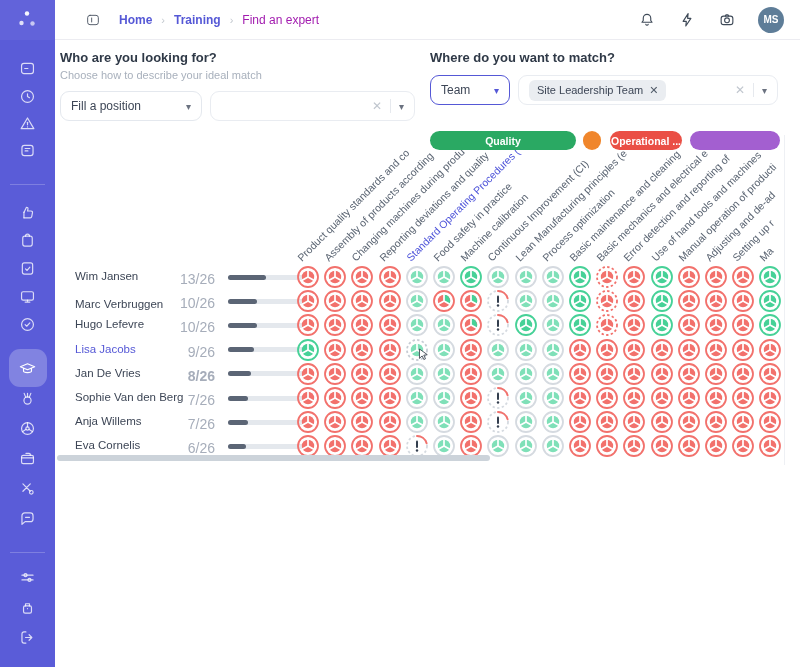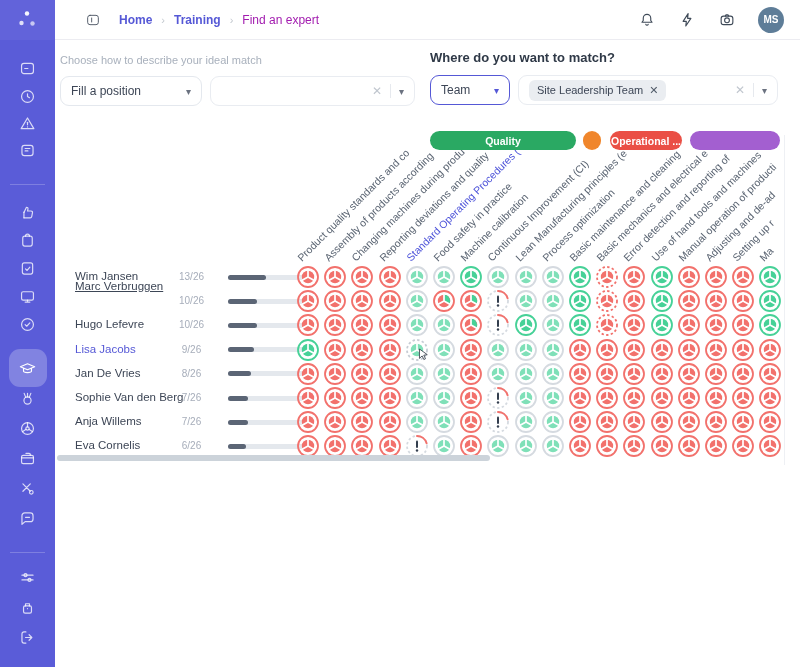--- a/index.html
+++ b/index.html
@@ -58,21 +58,21 @@
   .cat-pill { position:absolute; top:0; height:19px; border-radius:10px; color:#fff;
               font-size:10.5px; font-weight:700; display:flex; align-items:center; justify-content:center;
               cursor:pointer; white-space:nowrap; overflow:hidden; }
   .headers-clip { position:absolute; left:0; top:150px; width:800px; height:116px; overflow:hidden; }
   .col-header { position:absolute; height:13px; font-size:10.5px; color:#5a6472; white-space:nowrap;
                 transform-origin:0 100%; transform:rotate(-45deg); cursor:pointer; }
   .col-header.hl { color:#4c52d9; }
   .grid-layer { position:absolute; left:0; top:0; width:800px; height:667px; }
   .person-name { position:absolute; left:75px; font-size:11.5px; color:#3d4656; white-space:nowrap; cursor:pointer; }
   .person-name.hl { color:#5558d6; }
-  .person-score { position:absolute; left:168px; width:47px; text-align:center; font-size:10px; color:#a6adba; }
+  .person-score { position:absolute; left:168px; width:47px; text-align:right; font-size:14px; color:#a6adba; }
   .pbar { position:absolute; left:228px; width:76px; height:5px; border-radius:3px; background:#e4e8ed; }
   .pbar-fill { height:5px; border-radius:3px; background:#5b6575; }
   .badge { position:absolute; width:22px; height:22px; cursor:pointer; }
   .badge .cursor-glyph { position:absolute; left:10px; top:8px; }
   .hscrollbar { position:absolute; left:57px; top:455px; width:433px; height:6px; border-radius:3px;
                 background:#ccd3da; cursor:pointer; }
   .grid-right-edge { position:absolute; left:784px; top:135px; width:1px; height:330px; background:#eef0f4; }
 </style>
 </head>
 <body>
@@ -235,20 +235,21 @@
           <rect x="4.2" y="6.8" width="15.6" height="11.4" rx="3.2"></rect>
           <circle cx="12" cy="12.4" r="3.2"></circle>
           <path d="M9.8 6.8l.9-1.6h2.6l.9 1.6"></path>
         </svg>
       </div>
       <div class="avatar">MS</div>
     </div>
   </header>
 
   <section class="filter-group who">
+    <div class="filter-title">Who are you looking for?</div>
     <div class="filter-sub">Choose how to describe your ideal match</div>
     <div class="controls-row">
       <div class="select" style="width:142px">
         <span>Fill a position</span>
         <span class="chevron">▾</span>
       </div>
       <div class="combo">
         <span class="clear-x">✕</span>
         <span class="vdiv"></span>
         <span class="chevron" style="margin:0">▾</span>
@@ -390,21 +391,21 @@
       <div class="badge" style="left: 732.2px; top: 266px;"><svg viewBox="0 0 22 22" width="22" height="22">
           <circle cx="11" cy="11" r="10" fill="none" stroke="#f2716c" stroke-width="1.8"></circle>
           <circle cx="11" cy="11" r="6.2" fill="#f2716c"></circle>
           <path d="M11 11 11 4.6M11 11l5.4 3.1M11 11l-5.4 3.1" stroke="#fff" stroke-width="1.7" stroke-linecap="round"></path>
         </svg></div>
       <div class="badge" style="left: 759.4px; top: 266px;"><svg viewBox="0 0 22 22" width="22" height="22">
           <circle cx="11" cy="11" r="10" fill="none" stroke="#46d197" stroke-width="1.8"></circle>
           <circle cx="11" cy="11" r="6.2" fill="#46d197"></circle>
           <path d="M11 11 11 4.6M11 11l5.4 3.1M11 11l-5.4 3.1" stroke="#fff" stroke-width="1.7" stroke-linecap="round"></path>
         </svg></div>
-      <div class="person-name" style="top: 280px; text-decoration: underline;">Marc Verbruggen</div>
+      <div class="person-name" style="top: 298px;">Marc Verbruggen</div>
       <div class="person-score" style="top: 295.2px;">10/26</div>
       <div class="pbar" style="top: 298.7px;">
         <div class="pbar-fill" style="width: 29px;"></div>
       </div>
       <div class="badge" style="left: 297px; top: 290.2px;"><svg viewBox="0 0 22 22" width="22" height="22">
           <circle cx="11" cy="11" r="10" fill="none" stroke="#f2716c" stroke-width="1.8"></circle>
           <circle cx="11" cy="11" r="6.2" fill="#f2716c"></circle>
           <path d="M11 11 11 4.6M11 11l5.4 3.1M11 11l-5.4 3.1" stroke="#fff" stroke-width="1.7" stroke-linecap="round"></path>
         </svg></div>
       <div class="badge" style="left: 324.2px; top: 290.2px;"><svg viewBox="0 0 22 22" width="22" height="22">
@@ -683,21 +684,21 @@
           <circle cx="11" cy="11" r="10" fill="none" stroke="#f2716c" stroke-width="1.8"></circle>
           <circle cx="11" cy="11" r="6.2" fill="#f2716c"></circle>
           <path d="M11 11 11 4.6M11 11l5.4 3.1M11 11l-5.4 3.1" stroke="#fff" stroke-width="1.7" stroke-linecap="round"></path>
         </svg></div>
       <div class="badge" style="left: 759.4px; top: 338.6px;"><svg viewBox="0 0 22 22" width="22" height="22">
           <circle cx="11" cy="11" r="10" fill="none" stroke="#f2716c" stroke-width="1.8"></circle>
           <circle cx="11" cy="11" r="6.2" fill="#f2716c"></circle>
           <path d="M11 11 11 4.6M11 11l5.4 3.1M11 11l-5.4 3.1" stroke="#fff" stroke-width="1.7" stroke-linecap="round"></path>
         </svg></div>
       <div class="person-name" style="top: 366.8px;">Jan De Vries</div>
-      <div class="person-score" style="top: 367.8px;">8/26</div>
+      <div class="person-score" style="top: 367.8px; font-weight: bold;">8/26</div>
       <div class="pbar" style="top: 371.3px;">
         <div class="pbar-fill" style="width: 23px;"></div>
       </div>
       <div class="badge" style="left: 297px; top: 362.8px;"><svg viewBox="0 0 22 22" width="22" height="22">
           <circle cx="11" cy="11" r="10" fill="none" stroke="#f2716c" stroke-width="1.8"></circle>
           <circle cx="11" cy="11" r="6.2" fill="#f2716c"></circle>
           <path d="M11 11 11 4.6M11 11l5.4 3.1M11 11l-5.4 3.1" stroke="#fff" stroke-width="1.7" stroke-linecap="round"></path>
         </svg></div>
       <div class="badge" style="left: 324.2px; top: 362.8px;"><svg viewBox="0 0 22 22" width="22" height="22">
           <circle cx="11" cy="11" r="10" fill="none" stroke="#f2716c" stroke-width="1.8"></circle>

